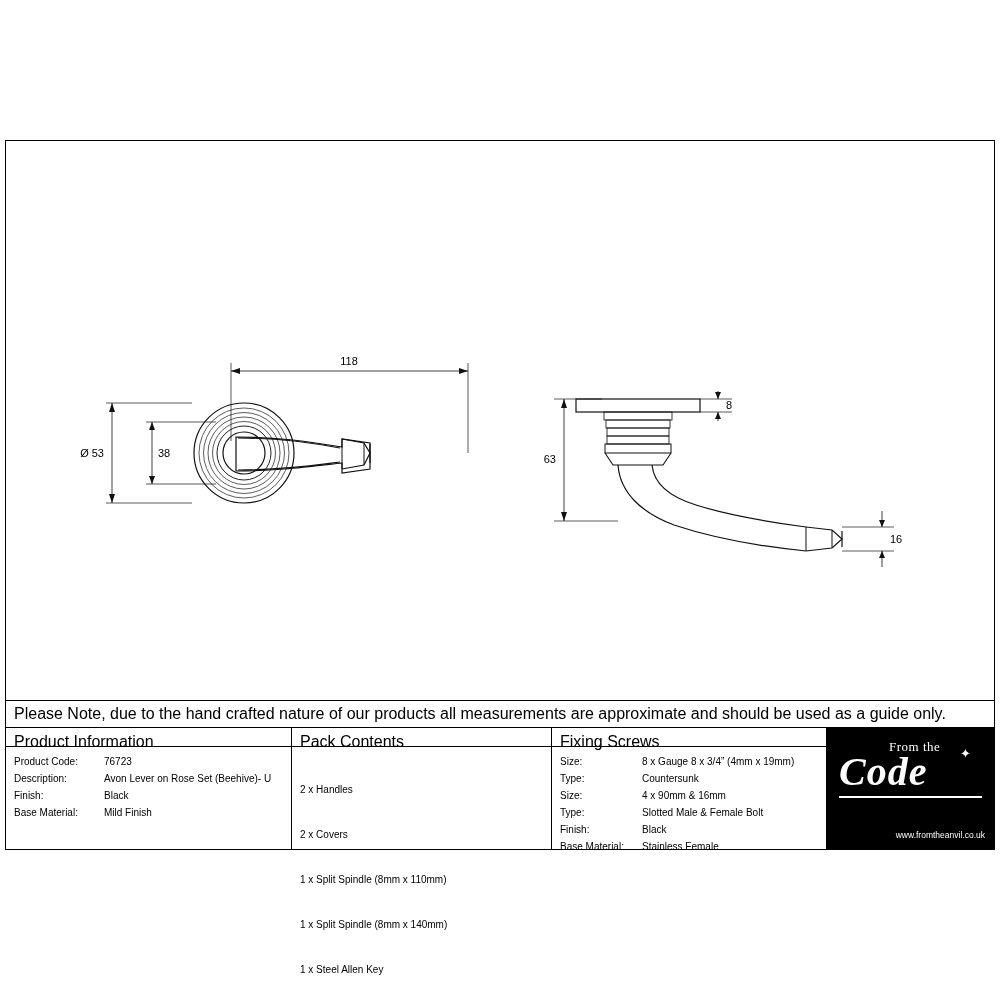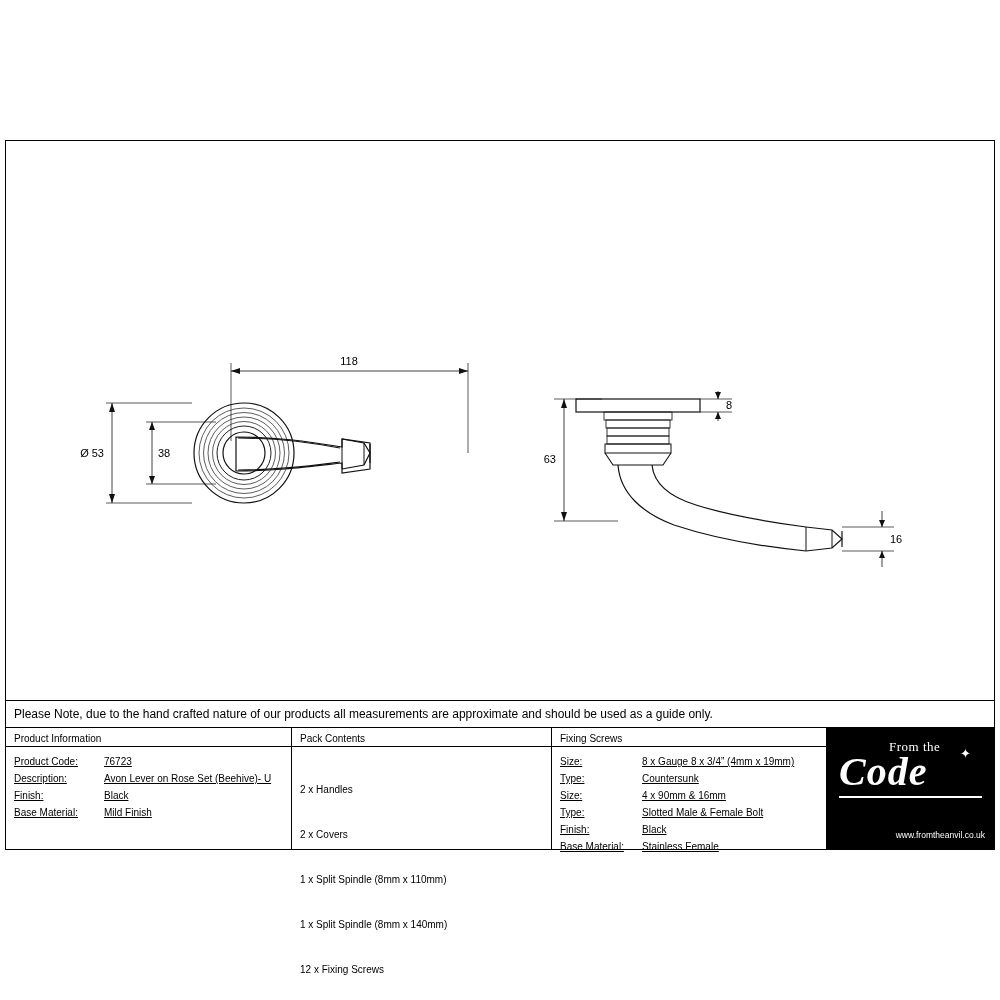--- a/index.html
+++ b/index.html
@@ -37,21 +37,21 @@
     position: absolute;
     left: 0;
     top: 560px;
     width: 988px;
     height: 27px;
     box-sizing: border-box;
     border-bottom: 1px solid #000;
     display: flex;
     align-items: center;
     padding-left: 8px;
-    font-size: 12px;
+    font-size: 16px;
   }
   .info-row {
     position: absolute;
     left: 0;
     top: 587px;
     width: 988px;
     height: 121px;
     display: flex;
     box-sizing: border-box;
   }
@@ -59,34 +59,33 @@
     box-sizing: border-box;
     border-right: 1px solid #000;
     position: relative;
   }
   .col.product-info { width: 286px; }
   .col.pack-contents { width: 260px; }
   .col.fixing-screws { width: 275px; }
   .col.logo { width: 167px; border-right: none; }
 
   .col-header {
-    font-size: 10px;
+    font-size: 16px;
     padding: 5px 0 0 8px;
     border-bottom: 1px solid #000;
     height: 19px;
     box-sizing: border-box;
   }
   .col-body {
     padding: 6px 0 0 8px;
     font-size: 10px;
   }
   .kv {
     display: flex;
     line-height: 17px;
-    text-decoration: underline;
   }
   .kv .k { width: 90px; }
   .kv .v { flex: 1; }
   .fixing .kv .k { width: 82px; }
   .list-item { line-height: 17px; margin-top: 28px; }
 
   .logo-box {
     position: relative;
     width: 100%;
     height: 100%;
@@ -267,20 +266,21 @@
       </div>
     </div>
 
     <div class="col pack-contents">
       <div class="col-header">Pack Contents</div>
       <div class="col-body">
         <div class="list-item">2 x Handles</div>
         <div class="list-item">2 x Covers</div>
         <div class="list-item">1 x Split Spindle (8mm x 110mm)</div>
         <div class="list-item">1 x Split Spindle (8mm x 140mm)</div>
+        <div class="list-item">1 x Steel Allen Key</div>
         <div class="list-item">12 x Fixing Screws</div>
       </div>
     </div>
 
     <div class="col fixing-screws fixing">
       <div class="col-header">Fixing Screws</div>
       <div class="col-body">
         <div class="kv">
           <span class="k">Size:</span>
           <span class="v">8 x Gauge 8 x 3/4” (4mm x 19mm)</span>

